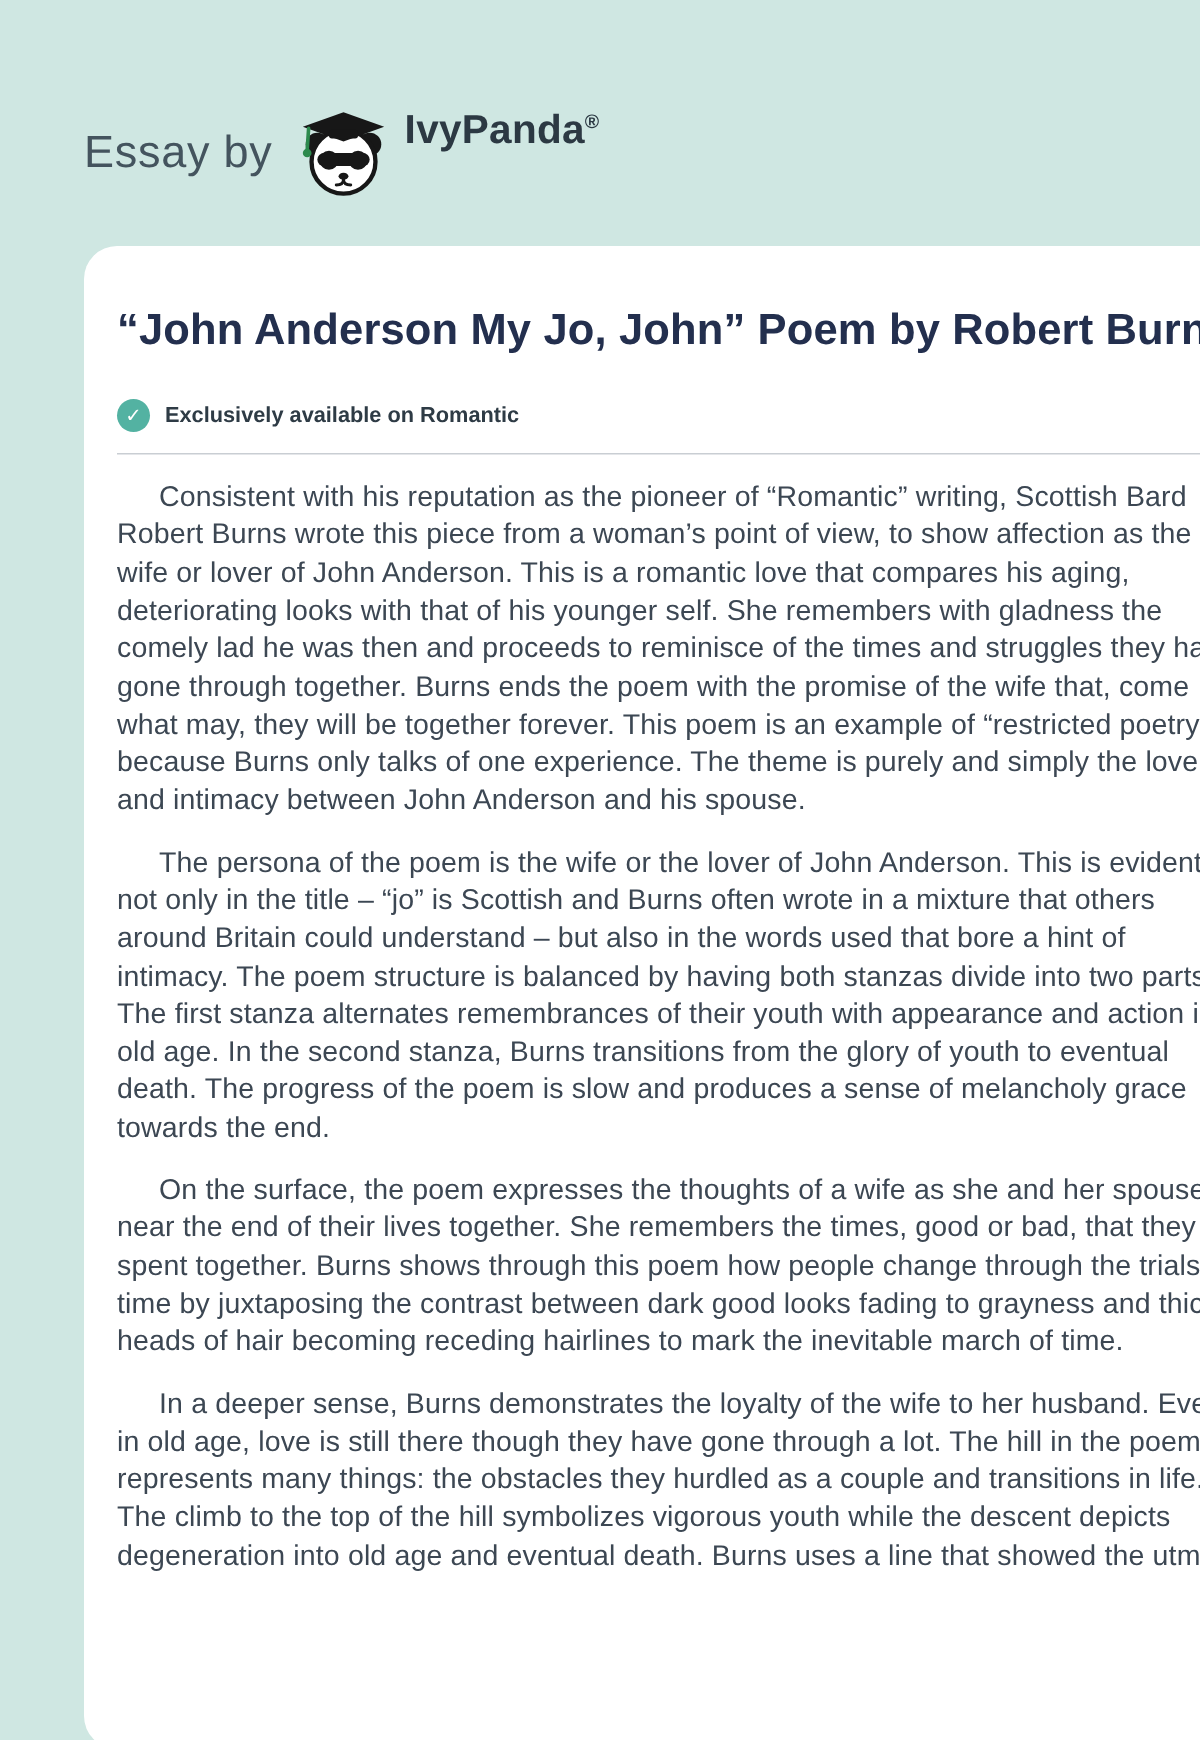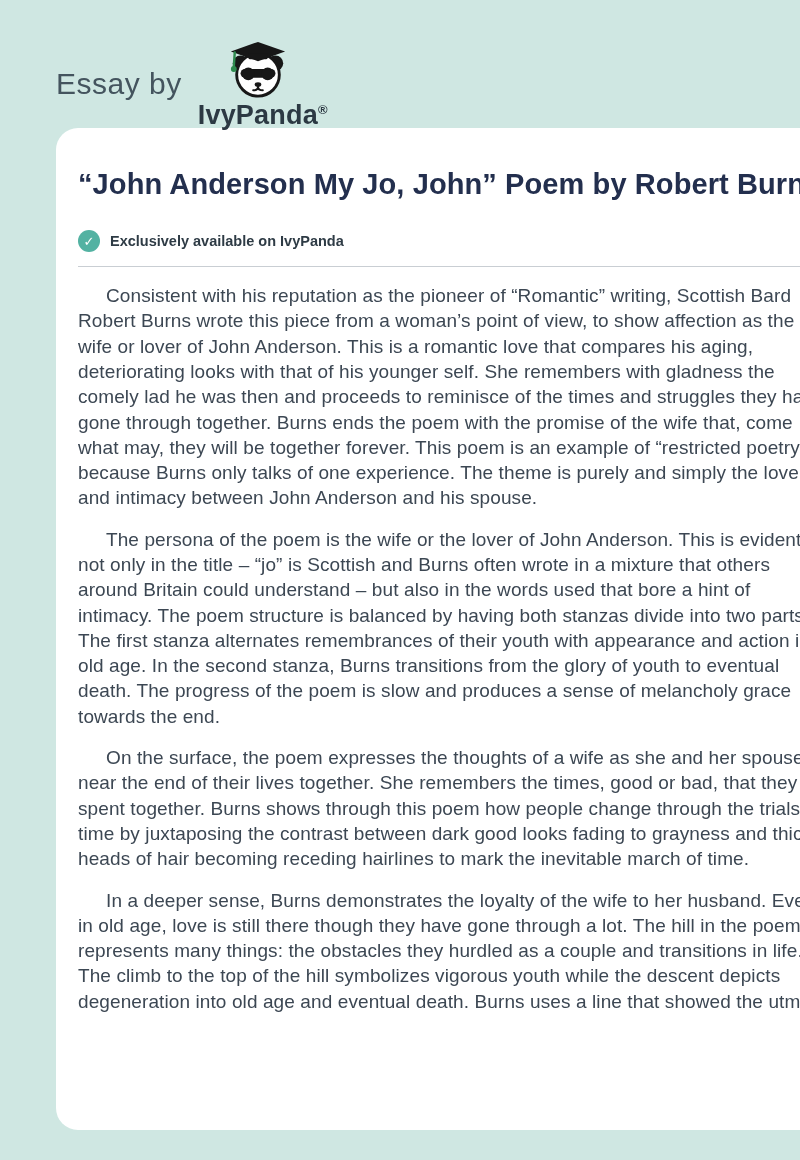--- a/index.html
+++ b/index.html
@@ -11,33 +11,31 @@
     height: 1160px;
     background: #cfe7e2;
     overflow: hidden;
   }
 
   
   .site-header {
     display: flex;
     align-items: center;
     padding: 40px 0 0 56px;
-    height: 128px;
+    height: 164px;
   }
   .essay-by {
     font-size: 30px;
     color: #44545e;
     font-weight: 400;
     letter-spacing: 0.5px;
     margin-right: 16px;
   }
   .logo-wrap {
     display: flex;
-    align-items: center;
-    flex-direction: column;
   }
   .logo-mark {
     width: 62px;
     height: 62px;
     margin-right: 10px;
     display: block;
   }
   .brand-name {
     font-size: 27px;
     font-weight: 700;
@@ -134,21 +132,21 @@
     </svg>
     <span class="brand-name"><span>IvyPanda</span><sup class="brand-reg">®</sup></span>
   </span>
 </header>
 
 <main class="card">
   <h1 class="article-title">“John Anderson My Jo, John” Poem by Robert Burns</h1>
 
   <div class="availability-row">
     <span class="check-badge">✓</span>
-    <span class="availability-text">Exclusively available on IvyPanda</span>
+    <span class="availability-text">Exclusively available on Romantic</span>
   </div>
 
   <hr class="divider">
 
   <div class="article-body">
     <p>Consistent with his reputation as the pioneer of “Romantic” writing, Scottish Bard Robert Burns wrote this piece from a woman’s point of view, to show affection as the wife or lover of John Anderson. This is a romantic love that compares his aging, deteriorating looks with that of his younger self. She remembers with gladness the comely lad he was then and proceeds to reminisce of the times and struggles they had gone through together. Burns ends the poem with the promise of the wife that, come what may, they will be together forever. This poem is an example of “restricted poetry” because Burns only talks of one experience. The theme is purely and simply the love and intimacy between John Anderson and his spouse.</p>
     <p>The persona of the poem is the wife or the lover of John Anderson. This is evident not only in the title – “jo” is Scottish and Burns often wrote in a mixture that others around Britain could understand – but also in the words used that bore a hint of intimacy. The poem structure is balanced by having both stanzas divide into two parts. The first stanza alternates remembrances of their youth with appearance and action in old age. In the second stanza, Burns transitions from the glory of youth to eventual death. The progress of the poem is slow and produces a sense of melancholy grace towards the end.</p>
     <p>On the surface, the poem expresses the thoughts of a wife as she and her spouse near the end of their lives together. She remembers the times, good or bad, that they spent together. Burns shows through this poem how people change through the trials of time by juxtaposing the contrast between dark good looks fading to grayness and thick heads of hair becoming receding hairlines to mark the inevitable march of time.</p>
     <p>In a deeper sense, Burns demonstrates the loyalty of the wife to her husband. Even in old age, love is still there though they have gone through a lot. The hill in the poem represents many things: the obstacles they hurdled as a couple and transitions in life. The climb to the top of the hill symbolizes vigorous youth while the descent depicts degeneration into old age and eventual death. Burns uses a line that showed the utmost</p>
   </div>

